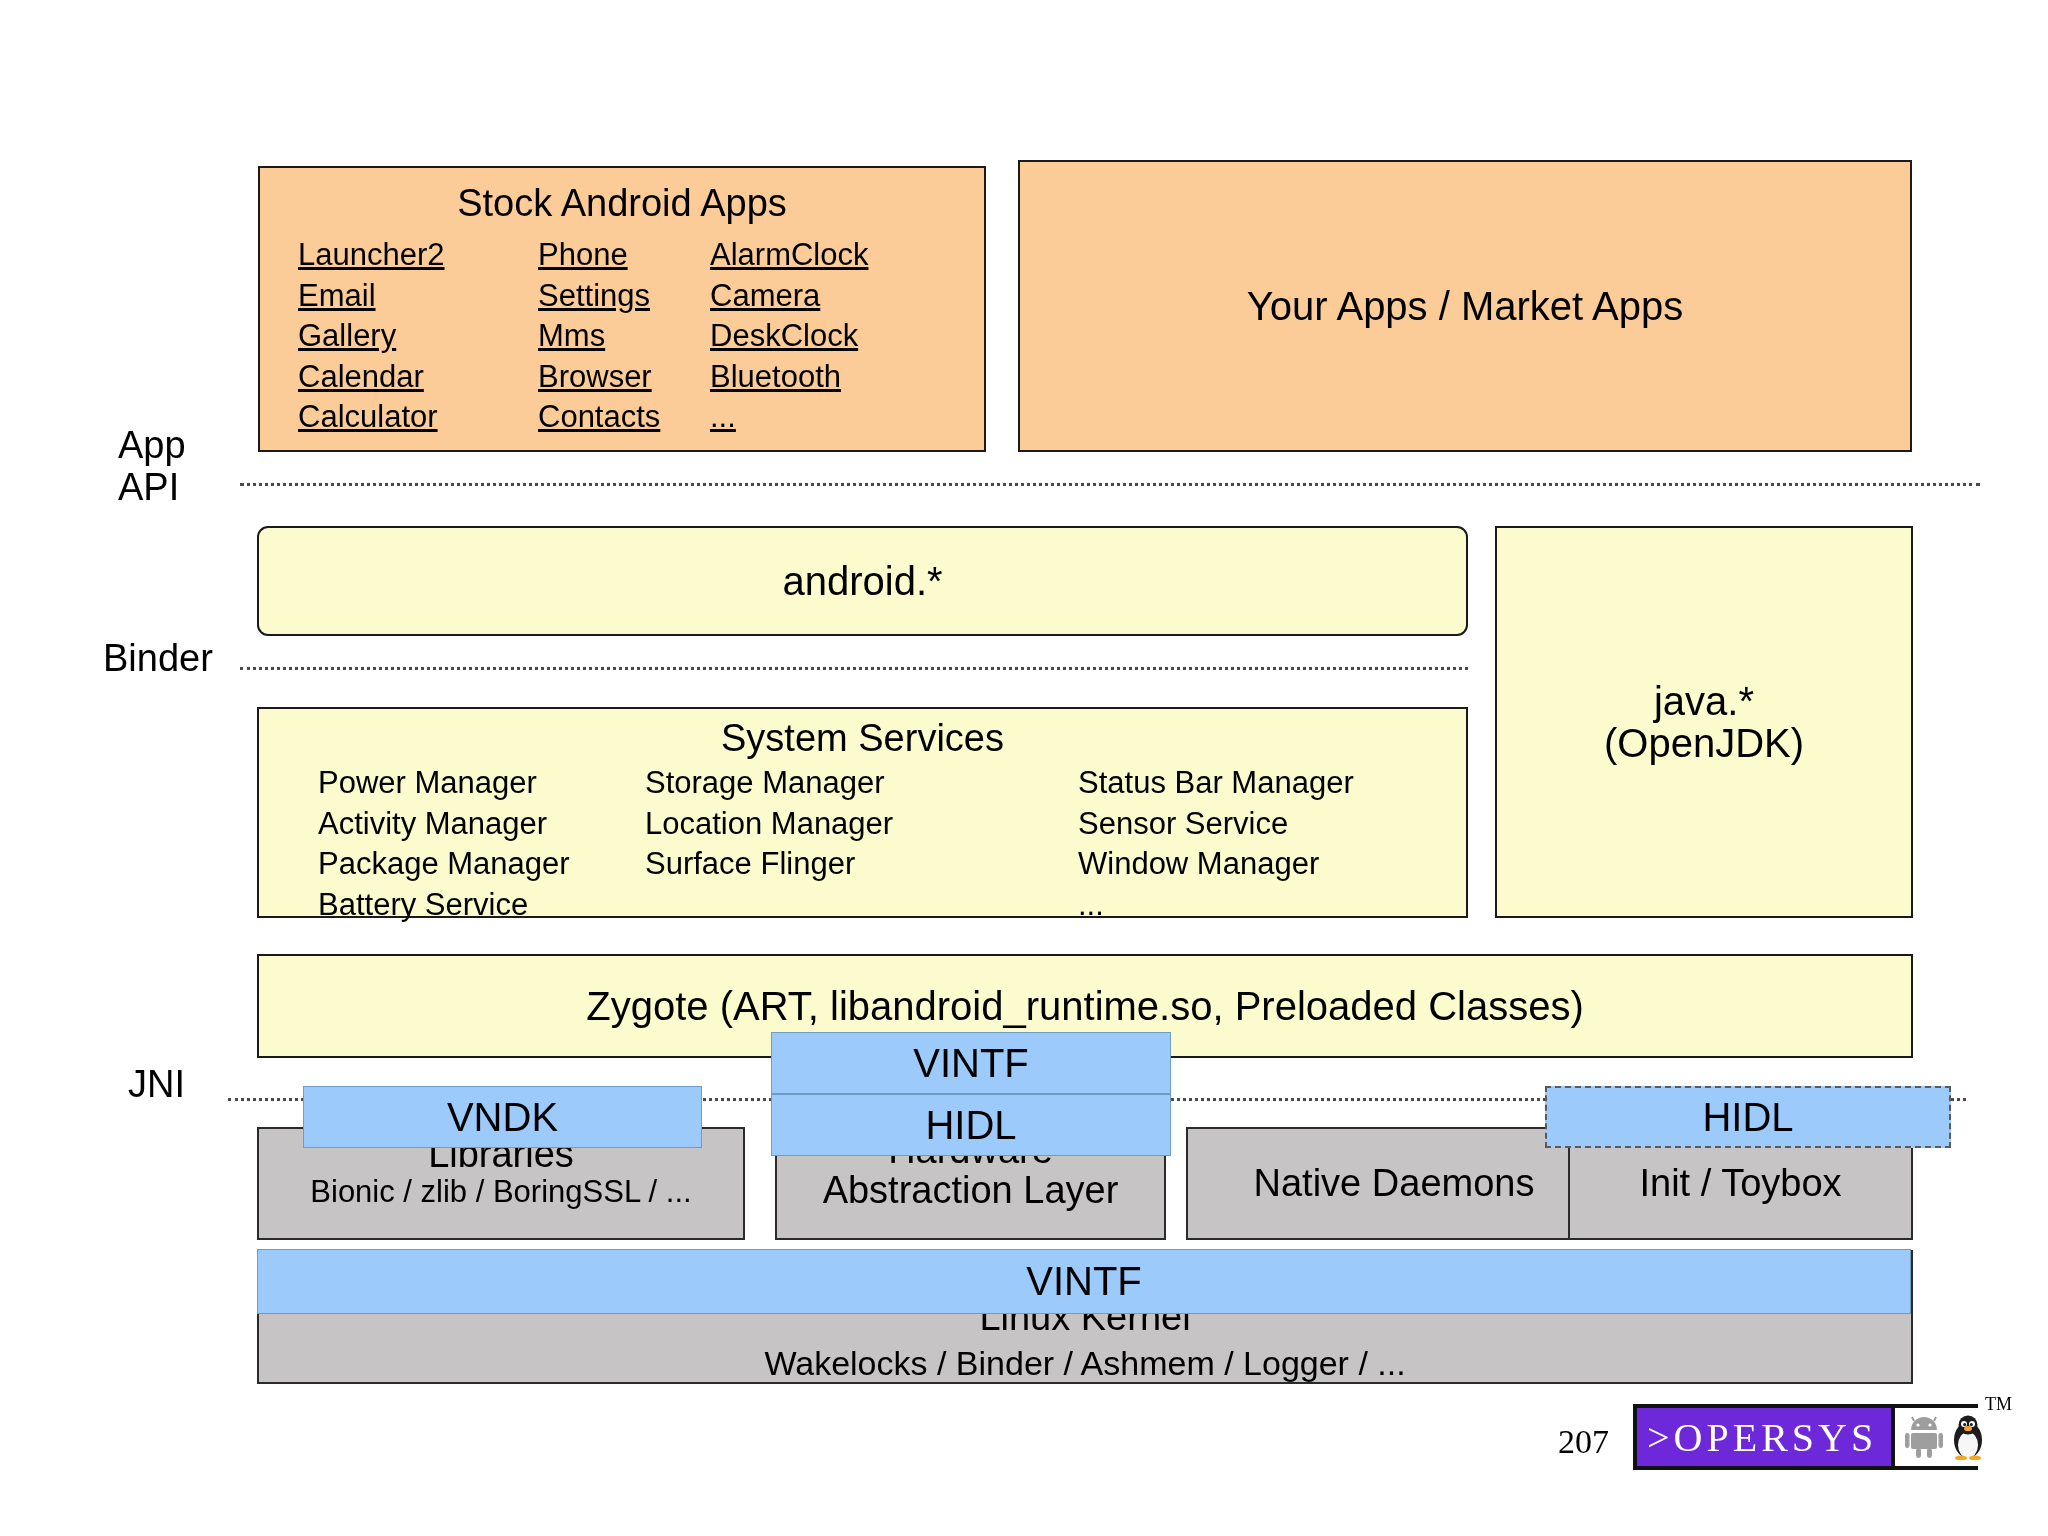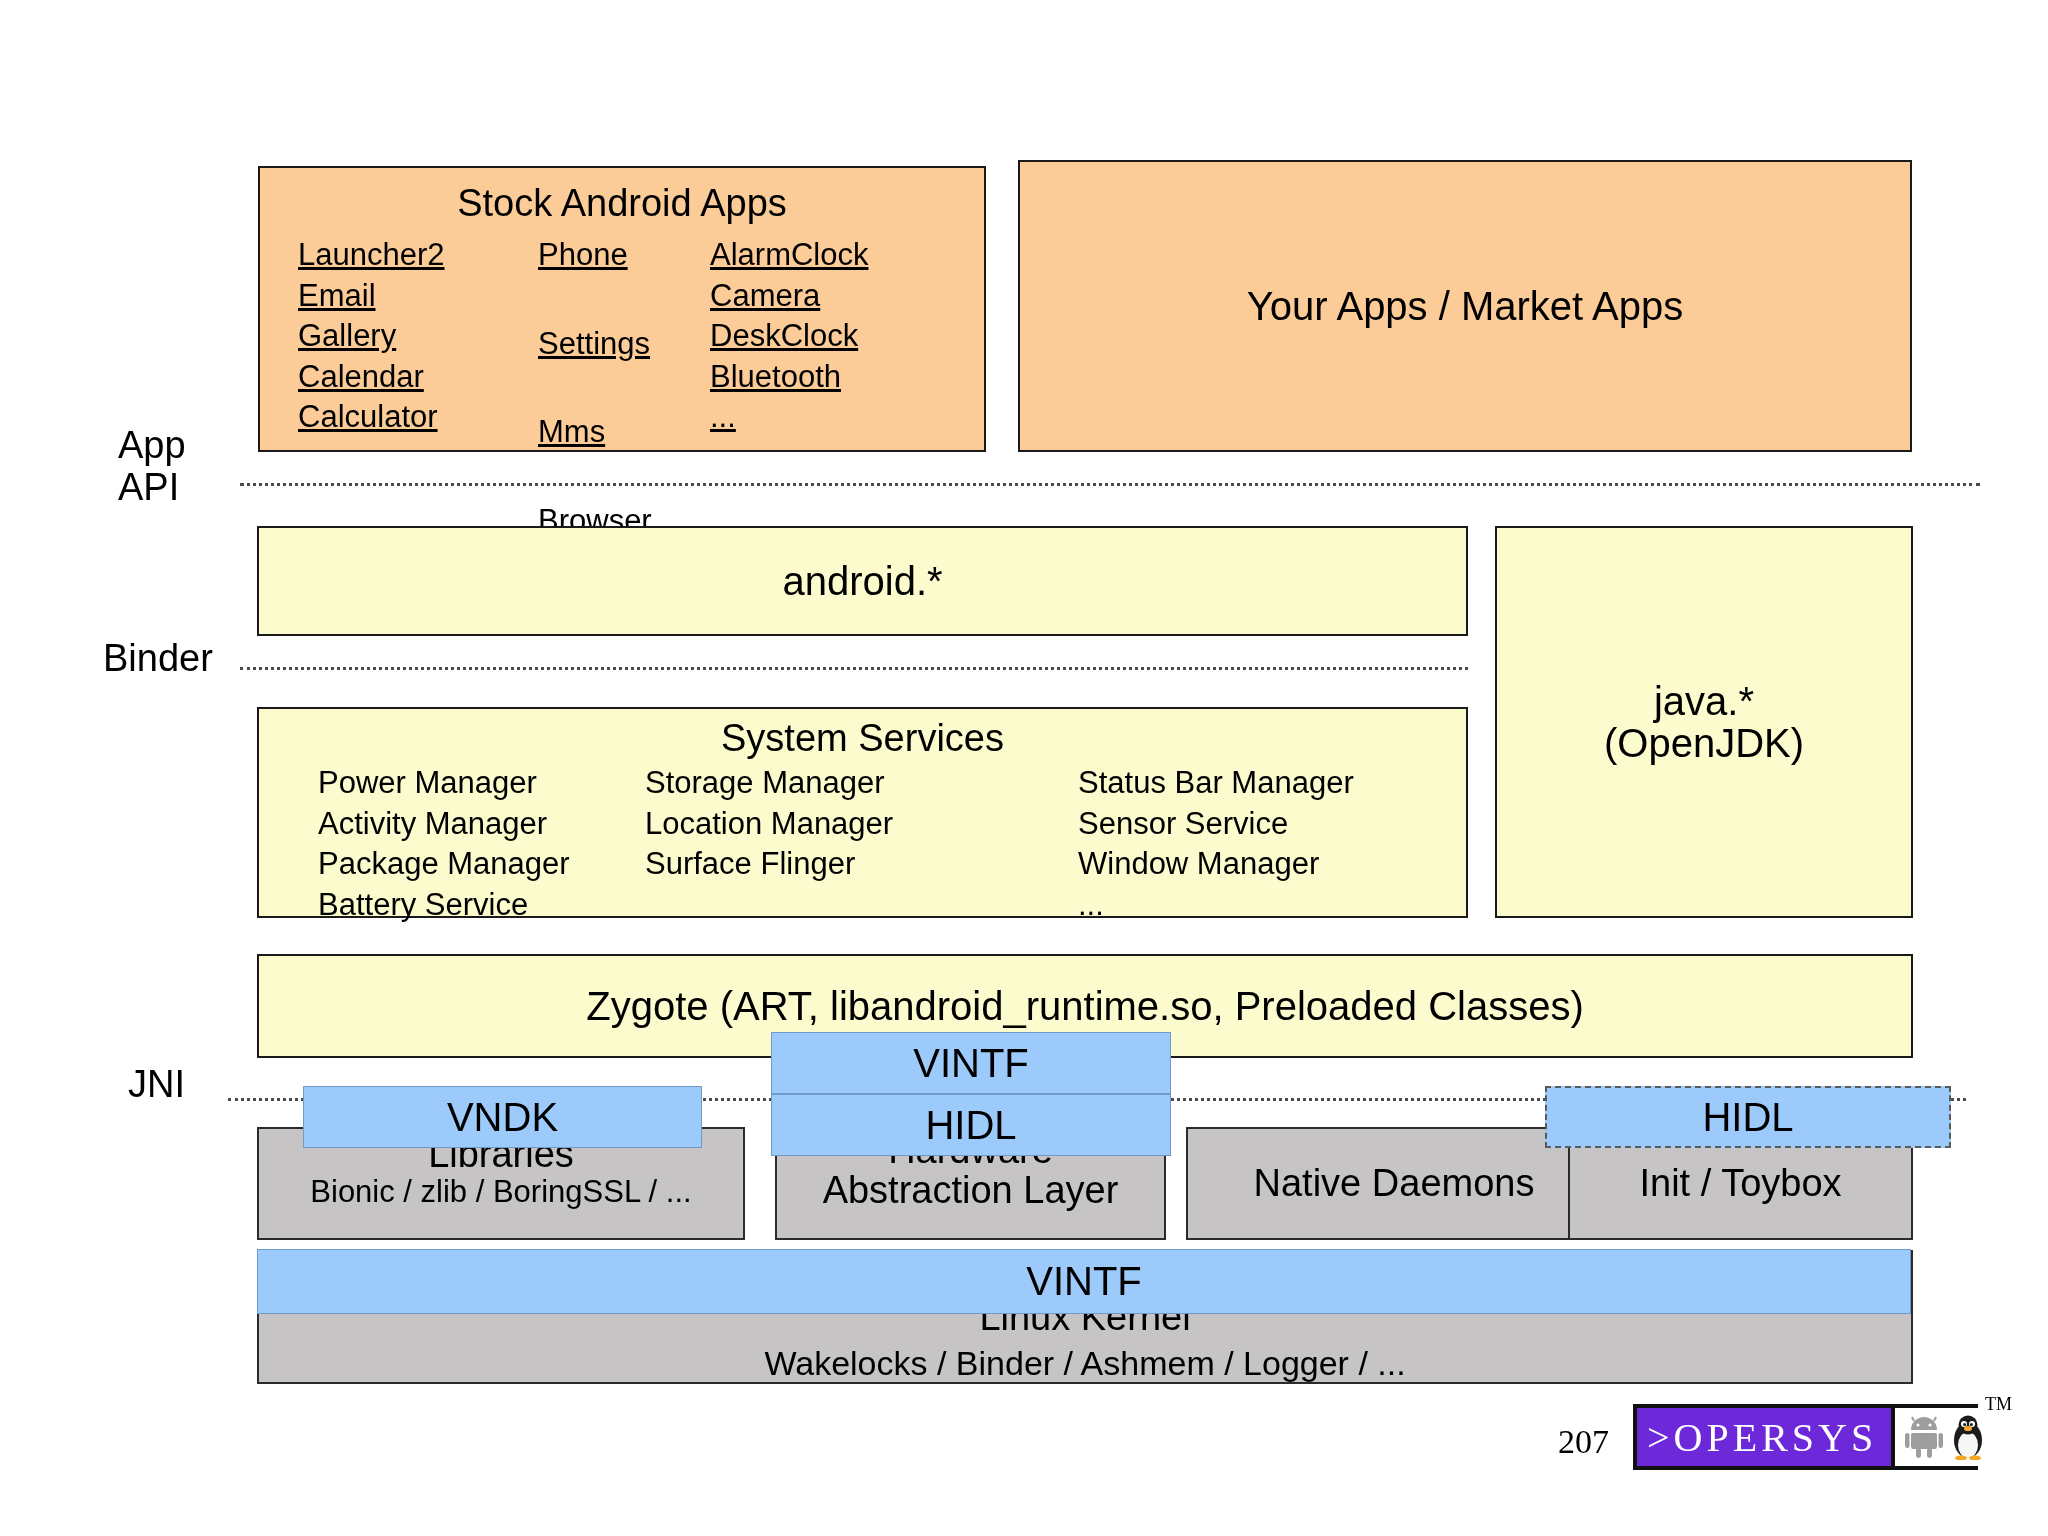--- a/index.html
+++ b/index.html
@@ -159,42 +159,42 @@
   <div class="box orange" style="left:258px; top:166px; width:728px; height:286px;">
     <div class="box-title" style="margin-top:16px;">Stock Android Apps</div>
     <div class="cols" style="padding-left:38px; margin-top:11px;text-decoration:underline;">
       <div class="col" style="width:240px;">
         <div class="item">Launcher2</div>
         <div class="item">Email</div>
         <div class="item">Gallery</div>
         <div class="item">Calendar</div>
         <div class="item">Calculator</div>
       </div>
-      <div class="col" style="width:172px;gap:48px;">
+      <div class="col" style="width:172px;">
         <div class="item">Phone</div>
         <div class="item">Settings</div>
         <div class="item">Mms</div>
         <div class="item">Browser</div>
         <div class="item">Contacts</div>
       </div>
       <div class="col" style="width:220px;">
         <div class="item">AlarmClock</div>
         <div class="item">Camera</div>
         <div class="item">DeskClock</div>
         <div class="item">Bluetooth</div>
         <div class="item">...</div>
       </div>
     </div>
   </div>
 
   <div class="box orange center" style="left:1018px; top:160px; width:894px; height:292px;">
     <div class="box-title big">Your Apps / Market Apps</div>
   </div>
 
-  <div class="box yellow center" style="left:257px; top:526px; width:1211px; height:110px;">
+  <div class="box yellow center" style="left:257px; top:526px; width:1211px; height:110px;border-radius:11px;">
     <div class="box-title big">android.*</div>
   </div>
 
   <div class="box yellow center" style="left:1495px; top:526px; width:418px; height:392px;">
     <div class="box-title big">java.*</div>
     <div class="box-title big">(OpenJDK)</div>
   </div>
 
   <div class="box yellow" style="left:257px; top:707px; width:1211px; height:211px;">
     <div class="box-title" style="margin-top:10px;">System Services</div>

